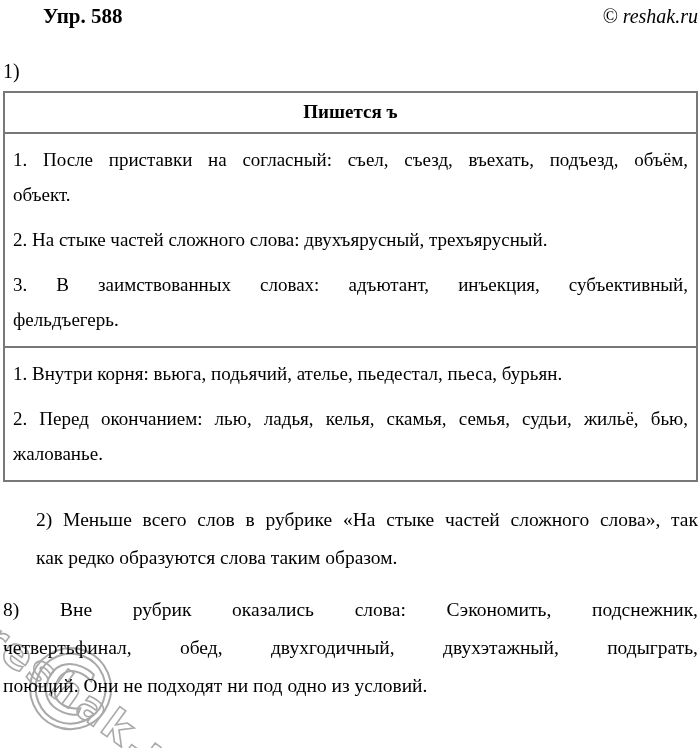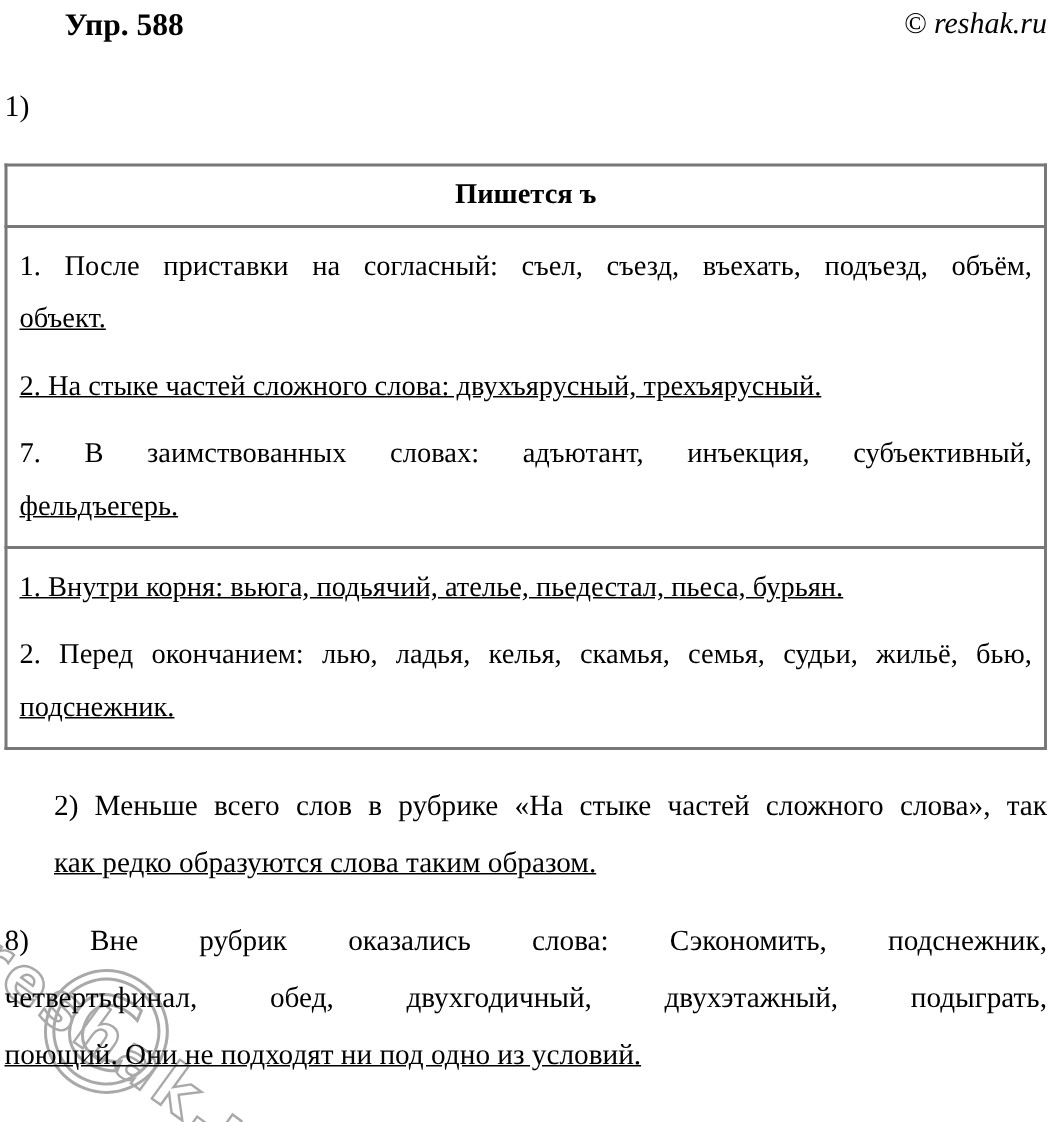--- a/index.html
+++ b/index.html
@@ -37,21 +37,21 @@
   .content { position: relative; z-index: 1; padding: 3px 2px 0 3px; }
 
   .topbar { display: flex; justify-content: space-between; align-items: flex-start; margin-left: 40px; }
   .exercise-title { font-weight: bold; font-size: 21px; line-height: 26px; }
   .copyright { font-size: 20px; line-height: 26px; font-style: italic; }
 
   .part-label { font-size: 20px; margin-top: 29px; line-height: 26px; }
 
   table.rules-table {
     width: 100%;
-    margin-top: 25px;
+    margin-top: 7px;
     border-collapse: collapse;
     table-layout: fixed;
   }
   table.rules-table td {
     border: 2px solid #787878;
     font-size: 19px;
     padding: 8px 8px 9px 8px;
   }
   td.head-cell {
     text-align: center;
@@ -63,21 +63,21 @@
   .rule-item + .rule-item { margin-top: 10px; }
   .tline { line-height: 35px; }
 
   .answer { font-size: 19.5px; }
   .aline { line-height: 38px; }
   .answer-2 { margin-top: 19px; margin-left: 33px; }
   .answer-3 { margin-top: 14px; }
 
   
   .jl { text-align: justify; text-align-last: justify; }
-  .nl { text-align: left; text-decoration: underline; }
+  .nl { text-align: left; }
 </style>
 </head>
 <body>
 
 <div class="page">
 
   <div class="watermark-layer">
     <div class="wm wm-copy">©</div>
     <div class="wm wm-text">reshak.ru</div>
   </div>
@@ -99,33 +99,33 @@
         <tr>
           <td>
             <div class="rule-item">
               <div class="tline jl">1. После приставки на согласный: съел, съезд, въехать, подъезд, объём,</div>
               <div class="tline nl">объект.</div>
             </div>
             <div class="rule-item">
               <div class="tline nl">2. На стыке частей сложного слова: двухъярусный, трехъярусный.</div>
             </div>
             <div class="rule-item">
-              <div class="tline jl">7. В заимствованных словах: адъютант, инъекция, субъективный,</div>
+              <div class="tline jl">3. В заимствованных словах: адъютант, инъекция, субъективный,</div>
               <div class="tline nl">фельдъегерь.</div>
             </div>
           </td>
         </tr>
         <tr>
           <td>
             <div class="rule-item">
               <div class="tline nl">1. Внутри корня: вьюга, подьячий, ателье, пьедестал, пьеса, бурьян.</div>
             </div>
             <div class="rule-item">
               <div class="tline jl">2. Перед окончанием: лью, ладья, келья, скамья, семья, судьи, жильё, бью,</div>
-              <div class="tline nl">подснежник.</div>
+              <div class="tline nl">жалованье.</div>
             </div>
           </td>
         </tr>
       </tbody>
     </table>
 
     <div class="answer answer-2">
       <div class="aline jl">2) Меньше всего слов в рубрике «На стыке частей сложного слова», так</div>
       <div class="aline nl">как редко образуются слова таким образом.</div>
     </div>

